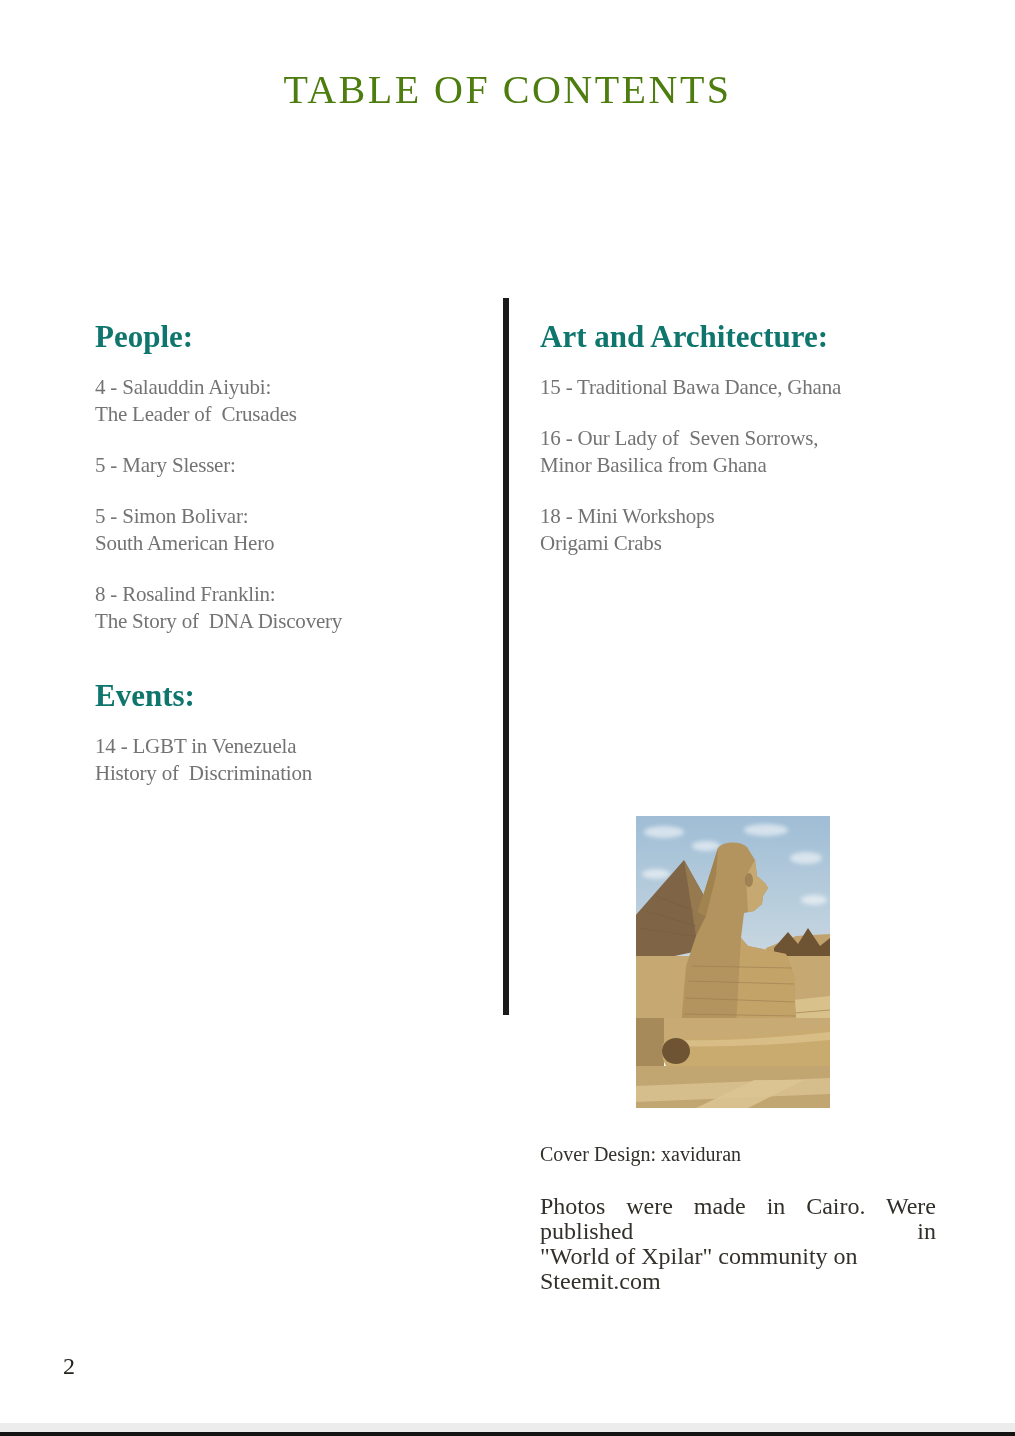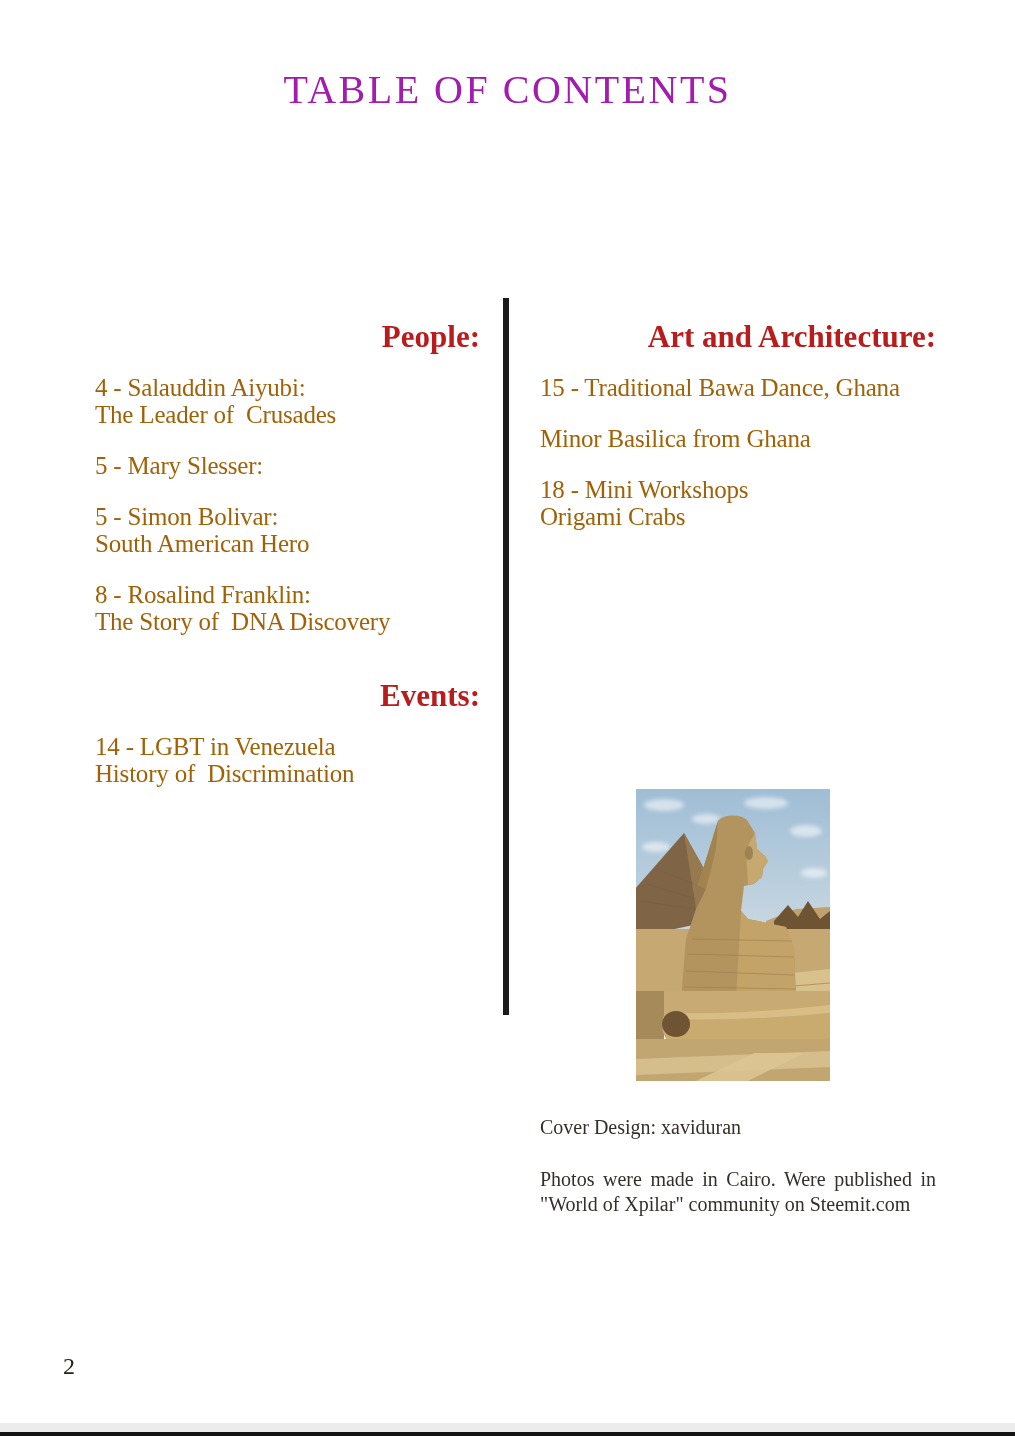--- a/index.html
+++ b/index.html
@@ -10,57 +10,56 @@
     font-family:"Liberation Serif", serif;
     color:#33302b;
     overflow:hidden;
   }
   .title{
     position:absolute;top:66px;left:0;right:0;
     margin:0;
     text-align:center;
     font-size:40px;font-weight:400;
     letter-spacing:2.5px;
-    color:#a21caf;
+    color:#4d7c0f;
   }
   .col{position:absolute;top:300px;}
   .col-left{left:95px;width:385px;}
   .col-right{left:540px;width:396px;}
   .divider{
     position:absolute;left:503px;top:298px;
     width:6px;height:717px;
     background:#1b1b1b;
   }
   .toc-section{display:flow-root;}
   .heading{
     margin:18px 0;
     font-size:31px;font-weight:700;
     line-height:38px;
-    color:#b91c1c;
-    text-align:right;
+    color:#0f766e;
   }
   .entry{margin:0 0 24px 0;}
   .line{
-    font-size:25px;line-height:27px;
+    font-size:21px;line-height:27px;
     letter-spacing:-0.2px;
     white-space:pre;
-    color:#a16207;
+    color:#737373;
   }
   .photo{
     width:194px;height:292px;
     margin:235px 0 0 96px;
   }
   .photo svg{display:block;width:100%;height:100%;}
   .credit-cover{
     margin-top:34px;
     font-size:20px;line-height:25px;
   }
   .credit-photos{
     margin-top:27px;
-    font-size:20px;line-height:25px;
+    font-size:24px;line-height:25px;
   }
   .jline{text-align:justify;text-align-last:justify;}
   .pagenum{
     position:absolute;left:63px;top:1352px;
     font-size:24px;line-height:28px;
     color:#26231f;
   }
   .bottom-lightband{
     position:absolute;left:0;right:0;bottom:4px;height:9px;
     background:#ececec;
@@ -111,20 +110,21 @@
   <div class="divider"></div>
 
   <div class="col col-right">
 
     <section class="toc-section">
       <h2 class="heading">Art and Architecture:</h2>
       <div class="entry">
         <div class="line">15 - Traditional Bawa Dance, Ghana</div>
       </div>
       <div class="entry">
+        <div class="line">16 - Our Lady of  Seven Sorrows,</div>
         <div class="line">Minor Basilica from Ghana</div>
       </div>
       <div class="entry">
         <div class="line">18 - Mini Workshops</div>
         <div class="line">Origami Crabs</div>
       </div>
     </section>
 
     <div class="photo">
       <svg viewBox="0 0 194 292" xmlns="http://www.w3.org/2000/svg">

